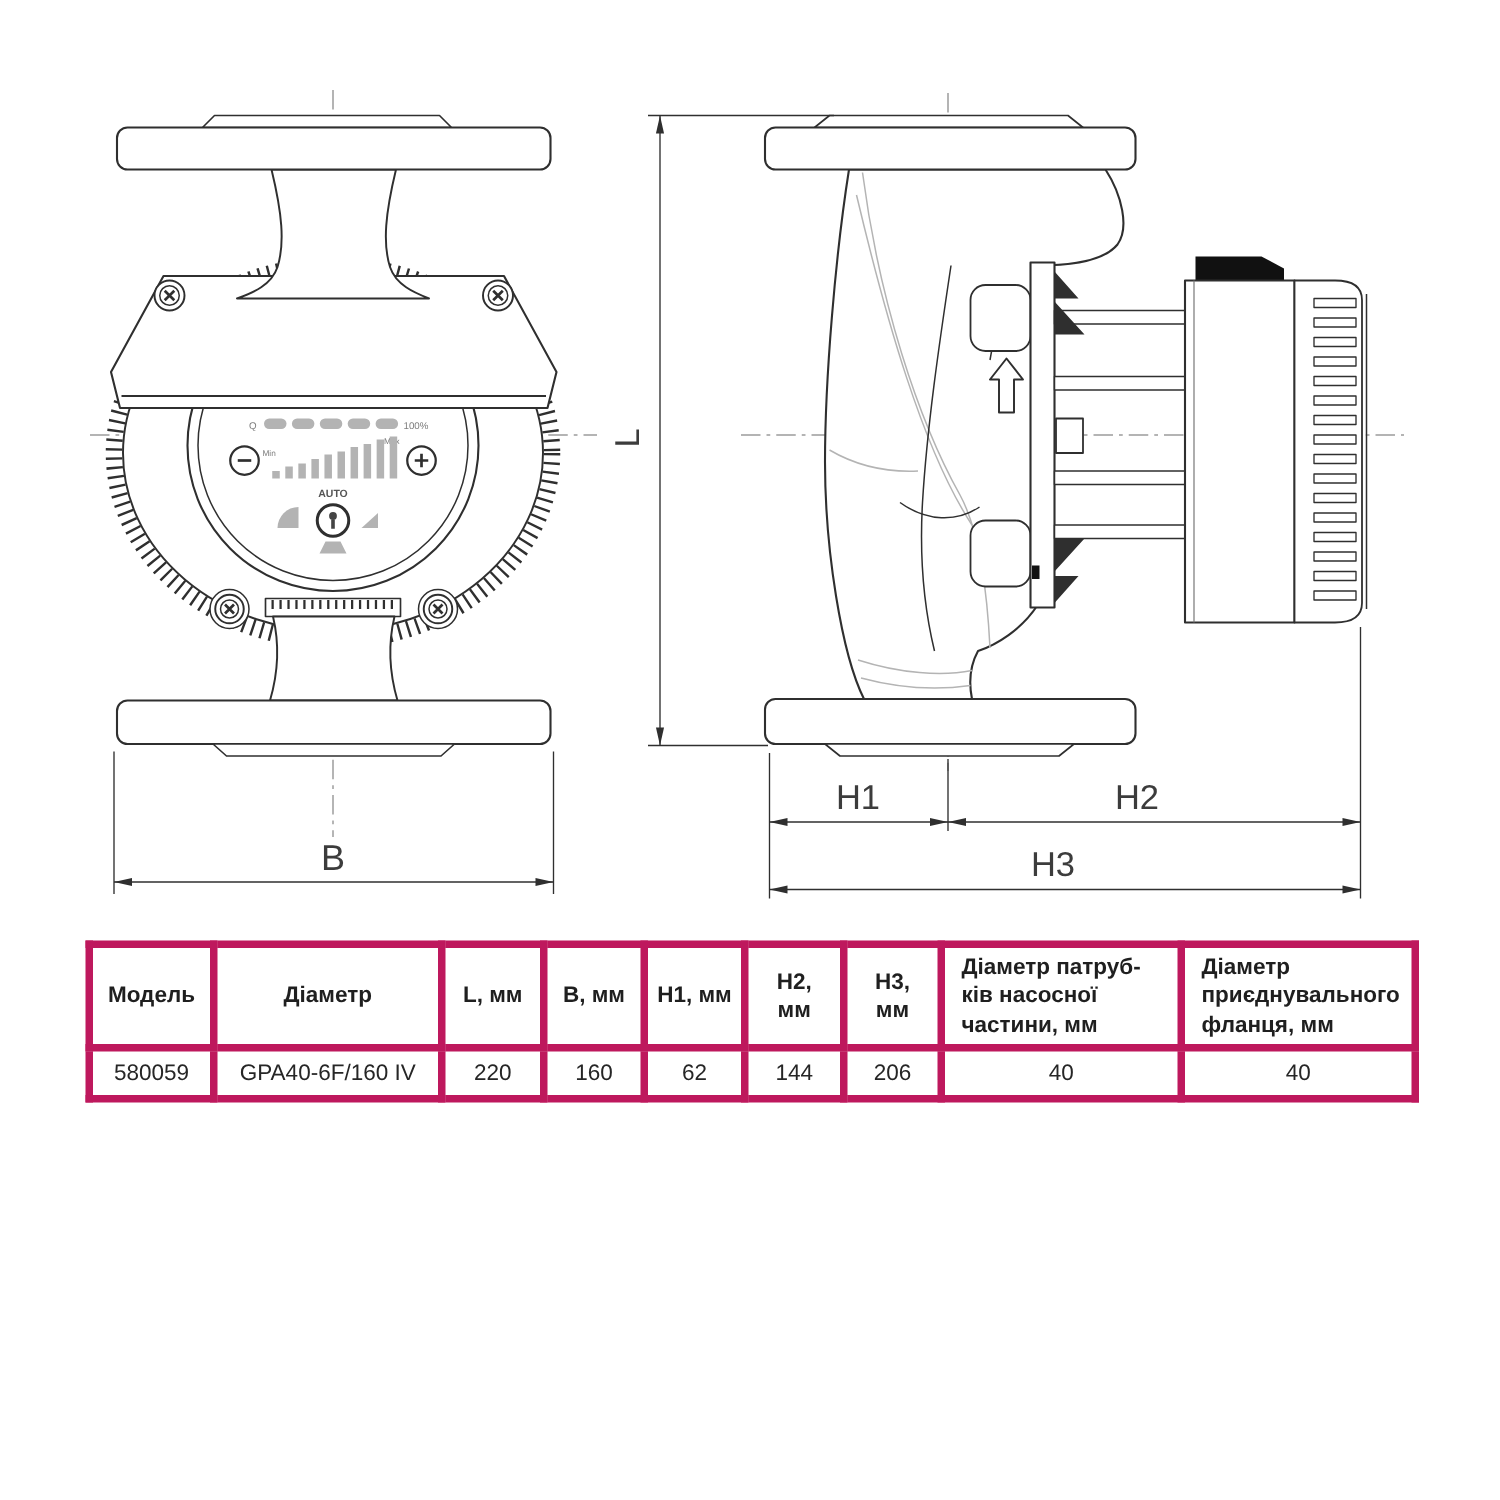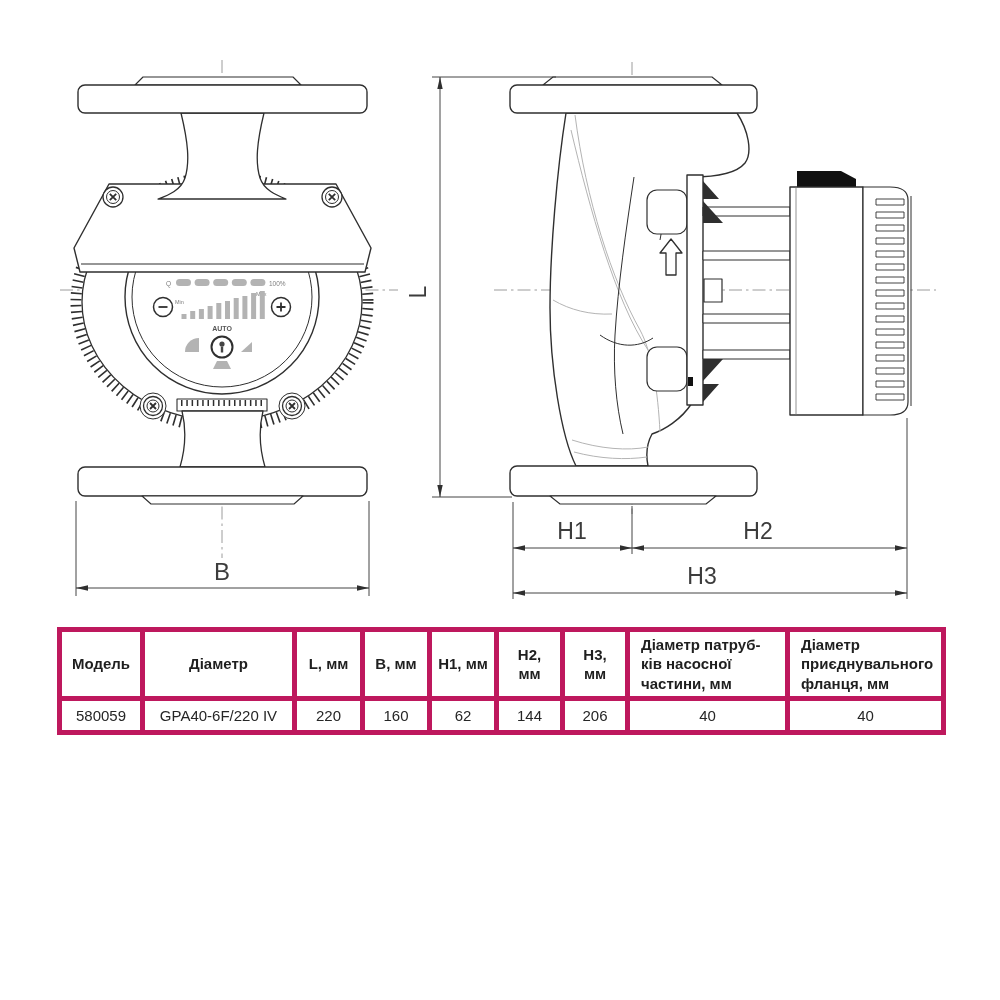--- a/index.html
+++ b/index.html
@@ -284,21 +284,21 @@
 ків насосної
 частини, мм</th>
       <th class="left">Діаметр
 приєднувального
 фланця, мм</th>
     </tr>
   </thead>
   <tbody>
     <tr>
       <td>580059</td>
-      <td>GPA40-6F/220 IV</td>
+      <td>GPA40-6F/160 IV</td>
       <td>220</td>
       <td>160</td>
       <td>62</td>
       <td>144</td>
       <td>206</td>
       <td>40</td>
       <td>40</td>
     </tr>
   </tbody>
 </table>

